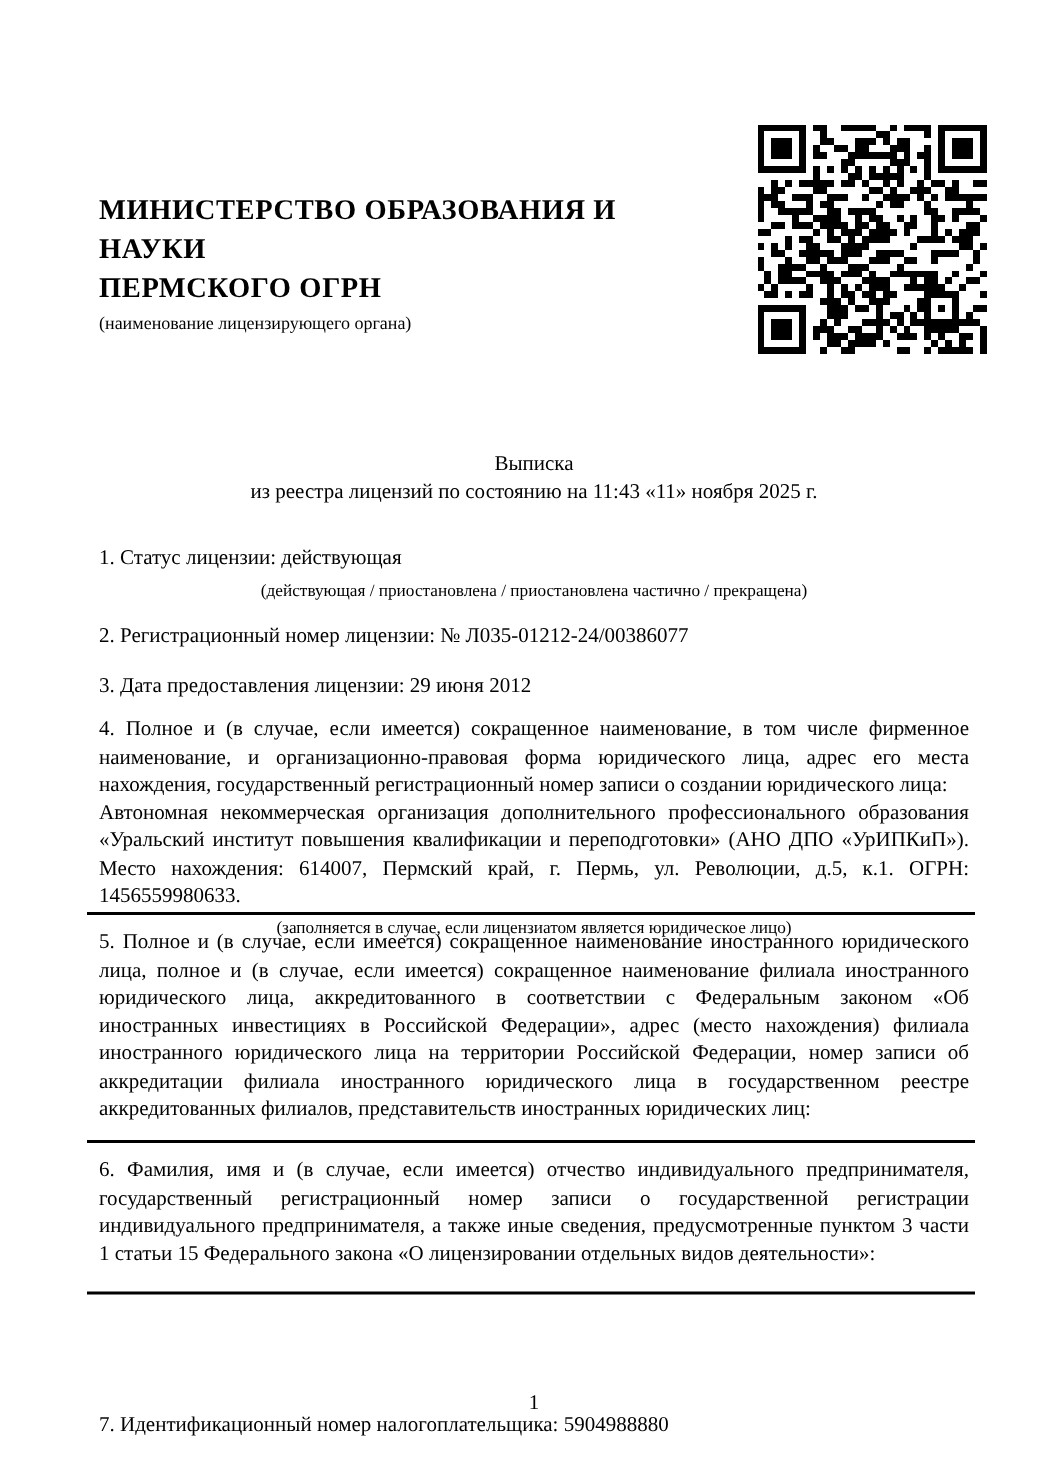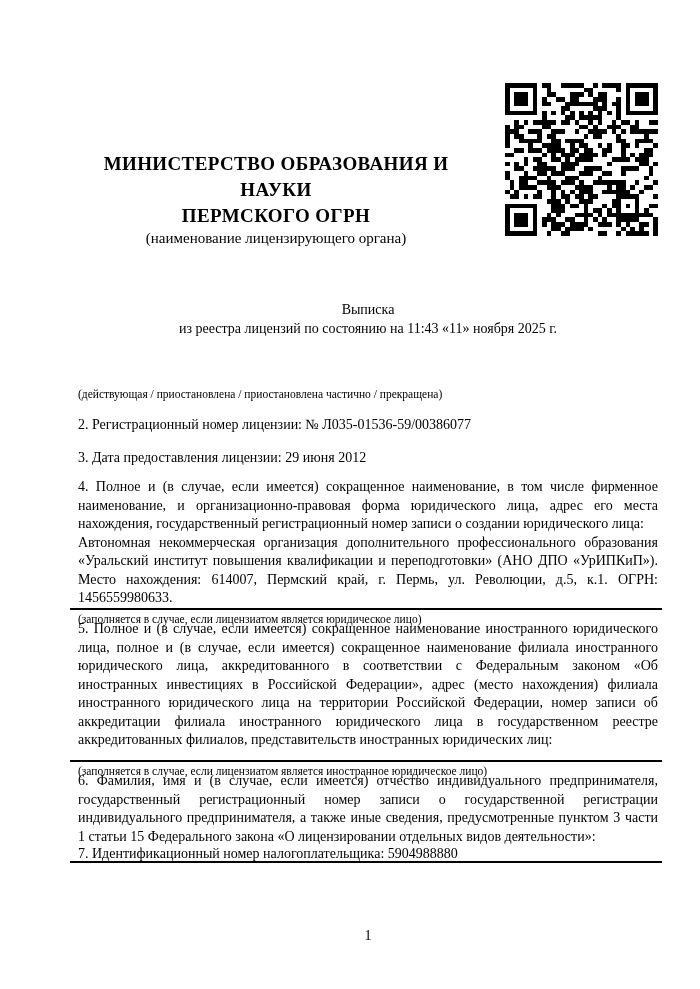--- a/index.html
+++ b/index.html
@@ -12,52 +12,51 @@
     color: #000000;
     font-family: "Liberation Serif", "DejaVu Serif", serif;
     font-size: 14px;
     overflow: hidden;
   }
   .abs { position: absolute; }
   .header-block {
     left: 66px;
     width: 420px;
     top: 128px;
-    text-align: center;
-    margin-top: 23px;
+    text-align: left;
   }
   .ministry-title {
     font-weight: bold;
     font-size: 19px;
     line-height: 26px;
     letter-spacing: 0.4px;
   }
   .header-caption {
     margin-top: 3px;
-    font-size: 15px;
+    font-size: 12px;
     line-height: 13px;
   }
   .qr {
     left: 505px;
     top: 83px;
     width: 153px;
     height: 153px;
   }
-  .content-col { left: 66px; width: 580px; margin-left: 12px; }
+  .content-col { left: 66px; width: 580px; }
   .doc-title { top: 301px; text-align: center; line-height: 18.5px; }
   .line-item { line-height: 18.5px; }
   .para { text-align: justify; line-height: 18.5px; }
   .fill-line {
     border-top: 2px solid #000;
     height: 0;
     margin-left: -8px;
     width: 592px;
   }
   .small-caption {
-    text-align: left;
+    text-align: center;
     font-size: 11.5px;
     line-height: 14px;
     margin-top: 2px;
   }
   .page-number { top: 927px; text-align: center; line-height: 18.5px; }
   svg { display: block; }
 </style>
 </head>
 <body>
 
@@ -621,41 +620,41 @@
       <rect x="29" y="32" width="1" height="1" fill="#000"></rect>
       <rect x="30" y="32" width="1" height="1" fill="#000"></rect>
       <rect x="32" y="32" width="1" height="1" fill="#000"></rect>
     </svg>
 
   <div class="abs content-col doc-title">
     <div>Выписка</div>
     <div>из реестра лицензий по состоянию на 11:43 «11» ноября 2025 г.</div>
   </div>
 
+  <div class="abs content-col line-item" style="top:364px">1. Статус лицензии: действующая</div>
   <div class="abs content-col small-caption" style="top:385px">(действующая / приостановлена / приостановлена частично / прекращена)</div>
 
-  <div class="abs content-col line-item" style="top:416px">2. Регистрационный номер лицензии: № Л035-01536-59/00386077</div>
+  <div class="abs content-col line-item" style="top:416px">2. Регистрационный номер лицензии: № Л035-01212-24/00386077</div>
 
   <div class="abs content-col line-item" style="top:449px">3. Дата предоставления лицензии: 29 июня 2012</div>
 
   <div class="abs content-col" style="top:478px">
     <div class="para">4. Полное и (в случае, если имеется) сокращенное наименование, в том числе фирменное наименование, и организационно-правовая форма юридического лица, адрес его места нахождения, государственный регистрационный номер записи о создании юридического лица:</div>
     <div class="para">Автономная некоммерческая организация дополнительного профессионального образования «Уральский институт повышения квалификации и переподготовки» (АНО ДПО «УрИПКиП»). Место нахождения: 614007, Пермский край, г. Пермь, ул. Революции, д.5, к.1. ОГРН: 1456559980633.</div>
     <div class="fill-line"></div>
     <div class="small-caption">(заполняется в случае, если лицензиатом является юридическое лицо)</div>
   </div>
 
   <div class="abs content-col" style="top:620px">
     <div class="para">5. Полное и (в случае, если имеется) сокращенное наименование иностранного юридического лица, полное и (в случае, если имеется) сокращенное наименование филиала иностранного юридического лица, аккредитованного в соответствии с Федеральным законом «Об иностранных инвестициях в Российской Федерации», адрес (место нахождения) филиала иностранного юридического лица на территории Российской Федерации, номер записи об аккредитации филиала иностранного юридического лица в государственном реестре аккредитованных филиалов, представительств иностранных юридических лиц:</div>
     <div class="fill-line" style="margin-top:10px"></div>
-    <div class="small-caption">(заполняется в случае, если лицензиатом является иностранное юридическое лицо)</div>
   </div>
 
   <div class="abs content-col" style="top:772px">
     <div class="para">6. Фамилия, имя и (в случае, если имеется) отчество индивидуального предпринимателя, государственный регистрационный номер записи о государственной регистрации индивидуального предпринимателя, а также иные сведения, предусмотренные пунктом 3 части 1 статьи 15 Федерального закона «О лицензировании отдельных видов деятельности»:</div>
     <div class="fill-line" style="margin-top:15px"></div>
   </div>
 
-  <div class="abs content-col line-item" style="top:845px">7. Идентификационный номер налогоплательщика: 5904988880</div>
+  <div class="abs content-col line-item" style="top:942px">7. Идентификационный номер налогоплательщика: 5904988880</div>
 
   <div class="abs content-col page-number">1</div>
 
 </div>
 
 </body></html>

